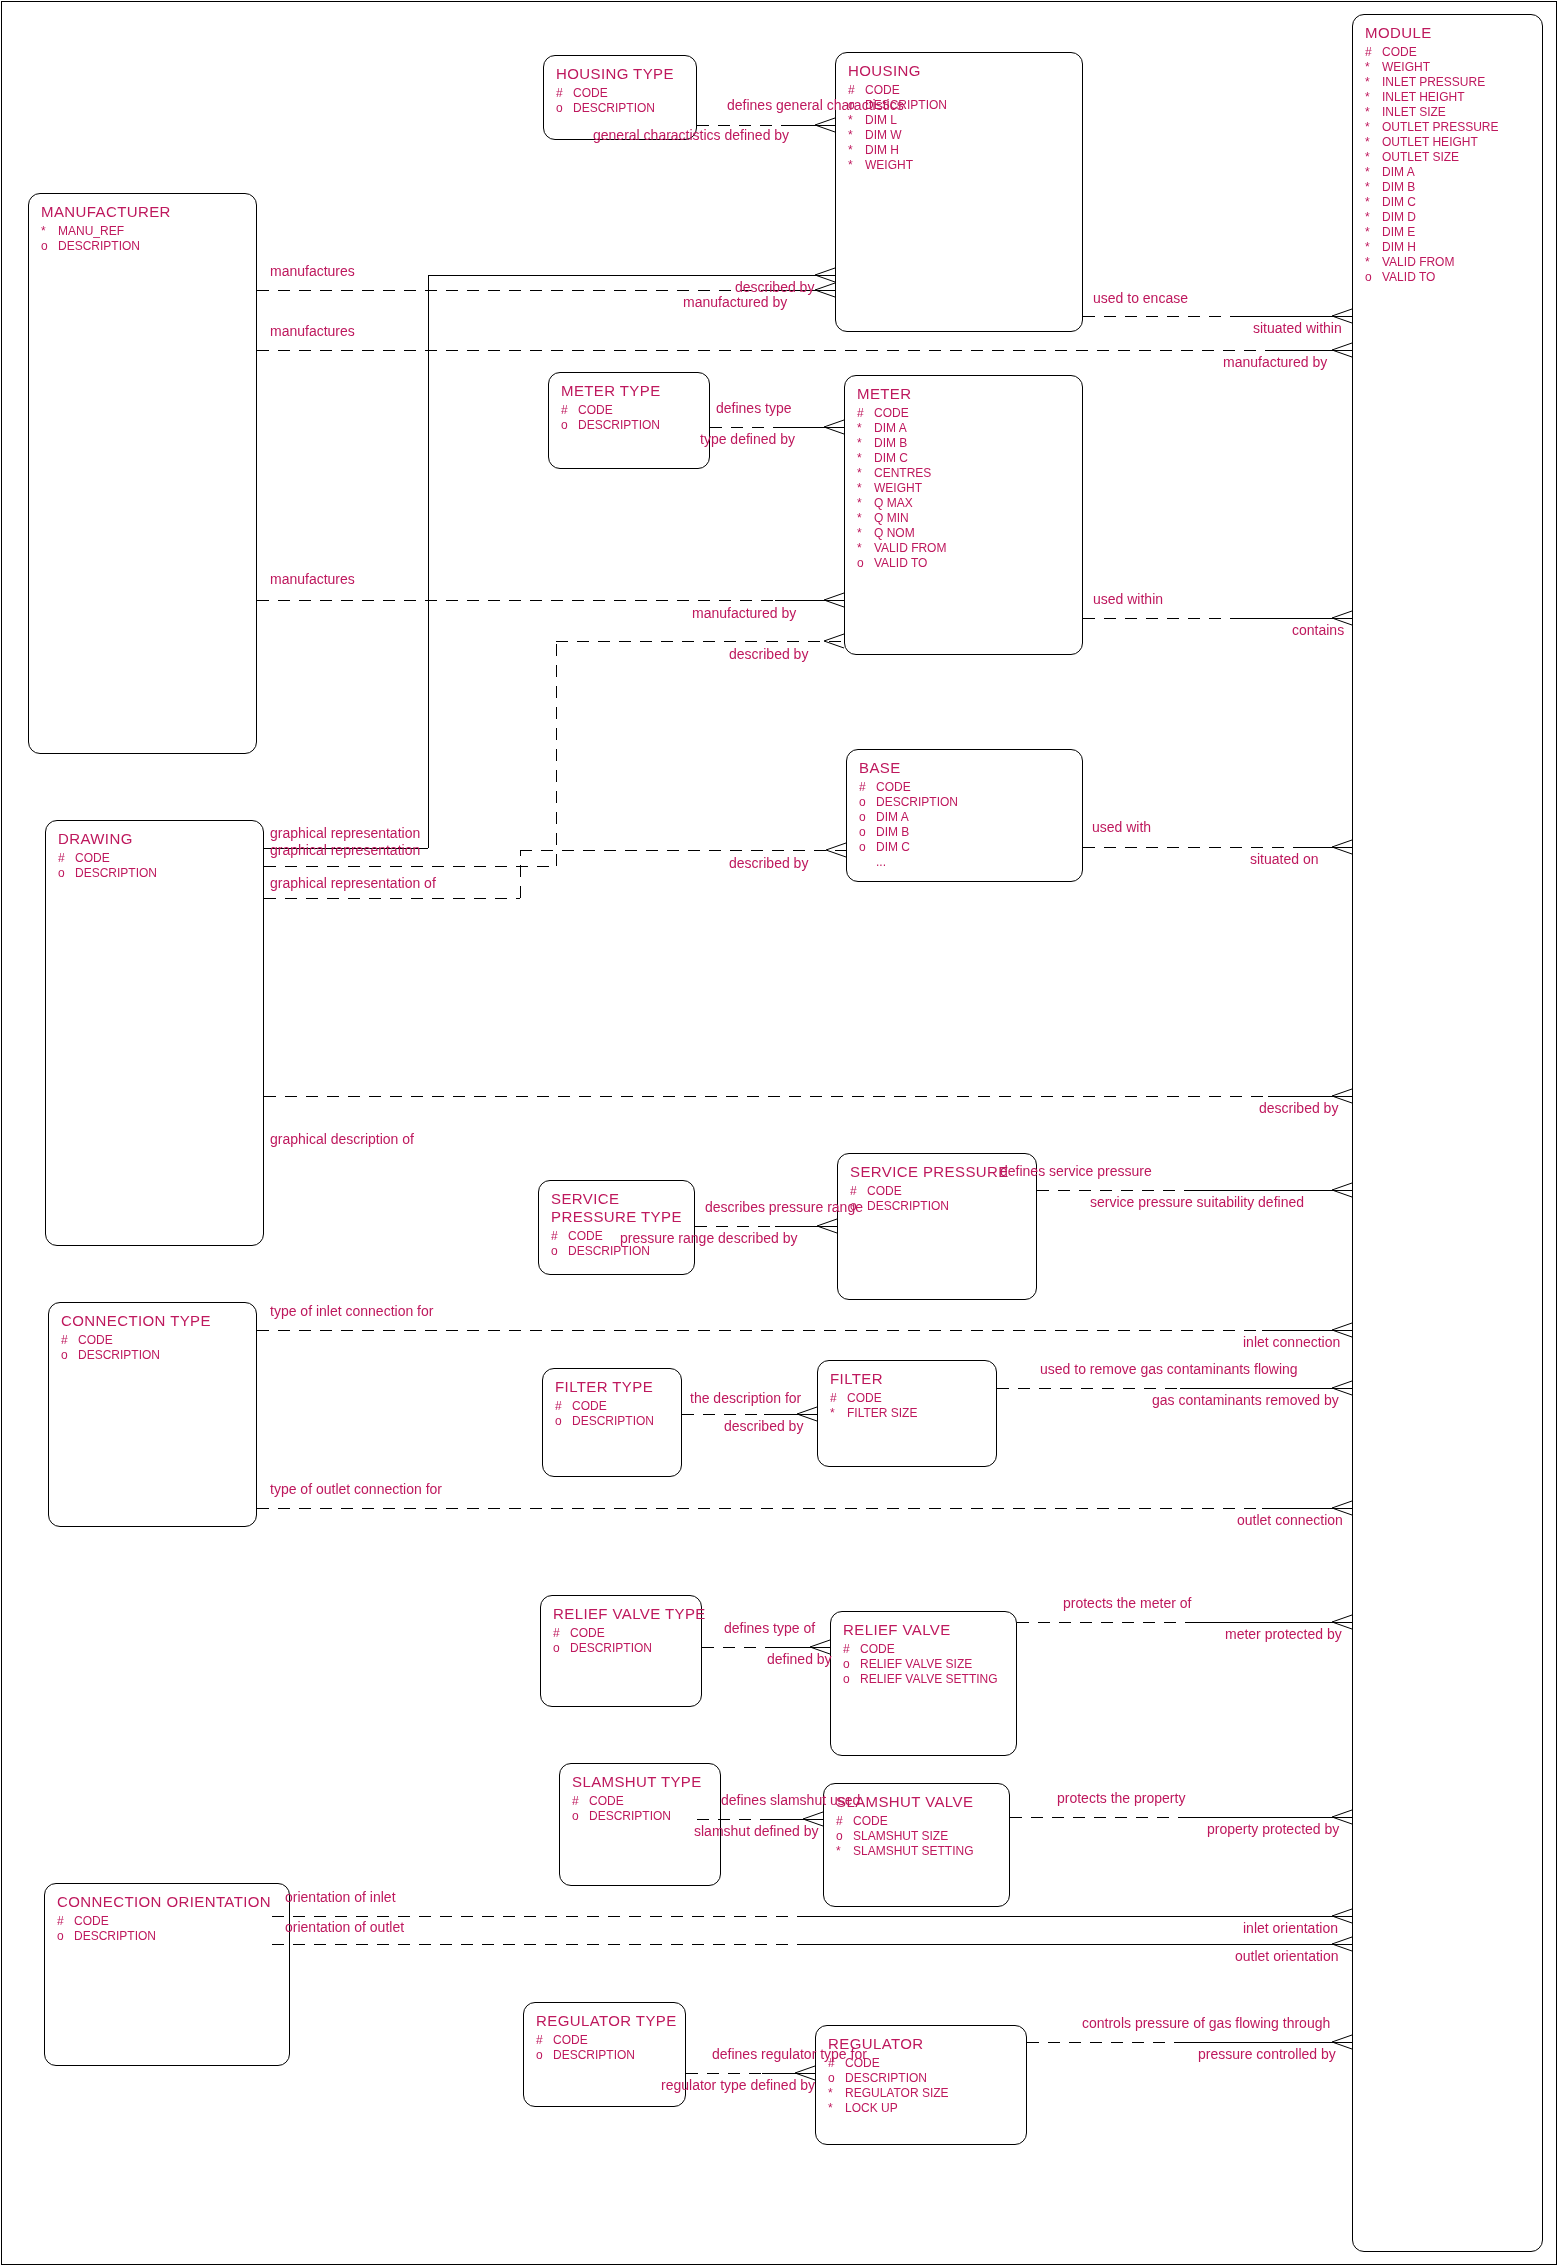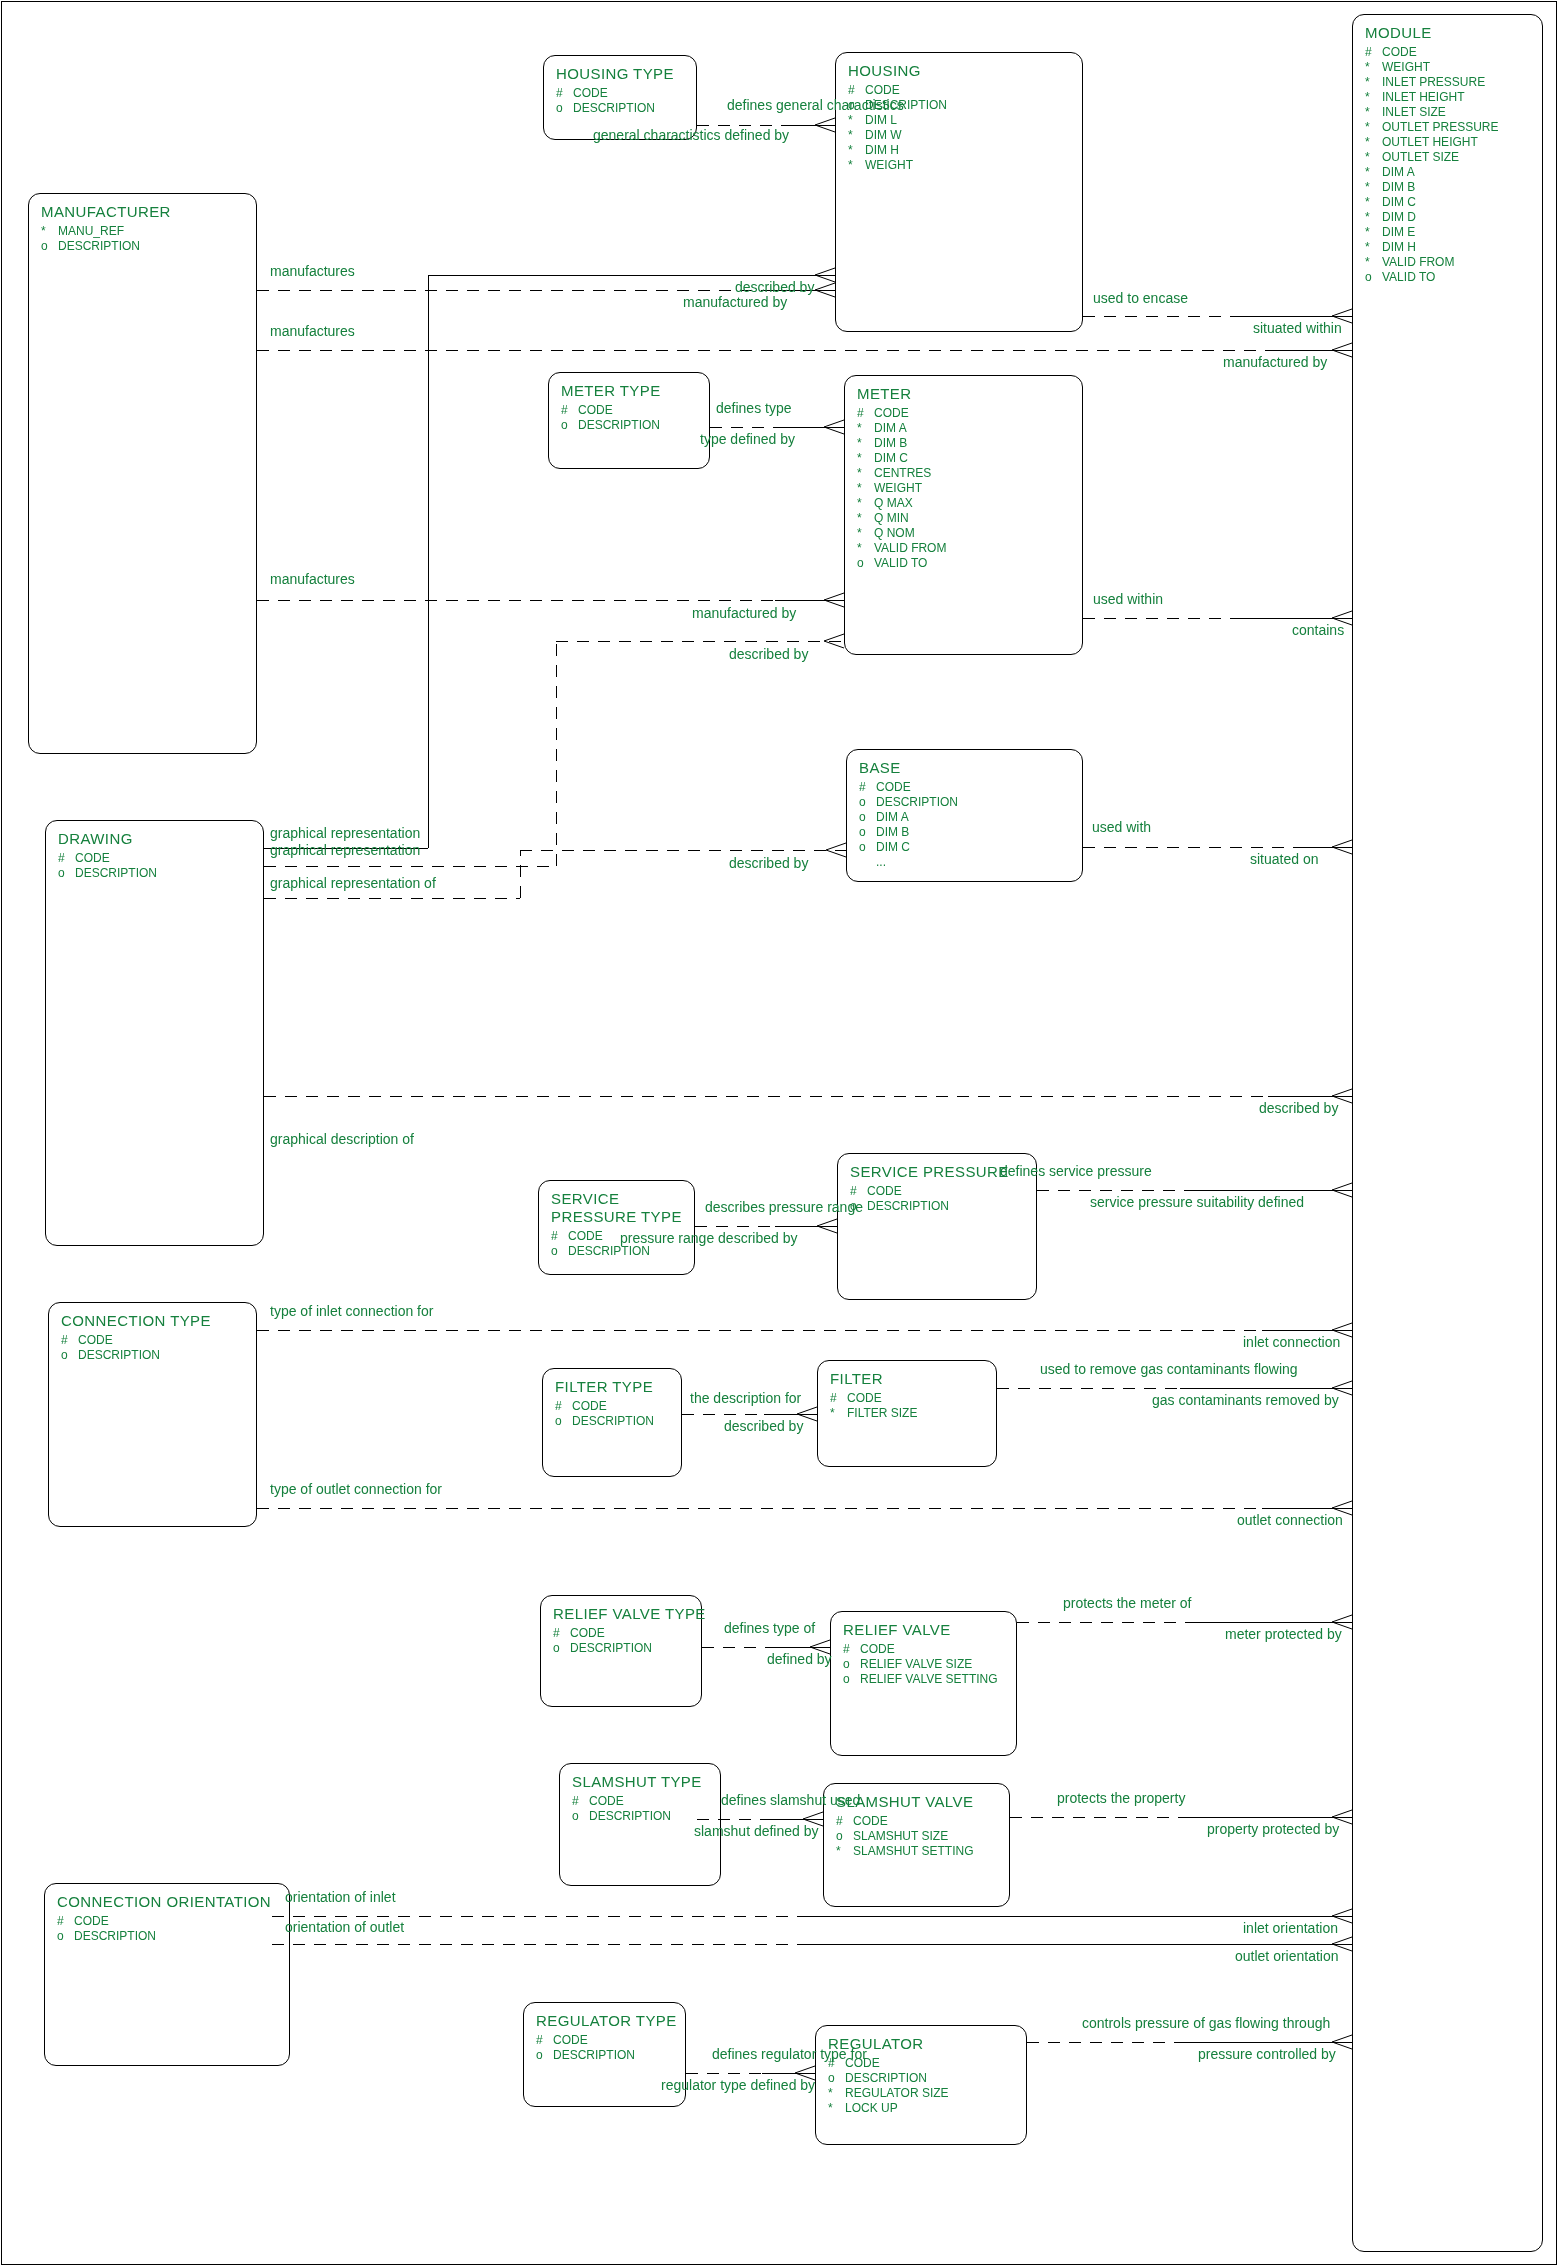--- a/index.html
+++ b/index.html
@@ -1,17 +1,17 @@
 <!DOCTYPE html>
 <html><head>
 <meta charset="utf-8">
 <style>
   html,body{margin:0;padding:0;background:#fff;}
   #canvas{position:relative;width:1558px;height:2266px;background:#ffffff;
-          font-family:"Liberation Sans",sans-serif;color:#15803d;overflow:hidden;}
+          font-family:"Liberation Sans",sans-serif;color:#be185d;overflow:hidden;}
   .page-border{position:absolute;left:1px;top:1px;width:1554px;height:2262px;
                border:1px solid #000;pointer-events:none;z-index:1;}
   .entity{position:absolute;border:1px solid #000;border-radius:12px;background:#fff;
           box-sizing:border-box;padding:9px 4px 0 12px;z-index:2;}
   .etitle{font-size:15px;line-height:18px;white-space:nowrap;letter-spacing:0.4px;}
   .eattrs{margin-top:3px;}
   .attr{display:flex;font-size:12px;line-height:15px;white-space:nowrap;}
   .attr .m{width:17px;flex:none;}
   svg.lines{position:absolute;left:0;top:0;z-index:3;pointer-events:none;}
   path.dash{stroke:#000;stroke-width:1;fill:none;stroke-dasharray:12 9;shape-rendering:crispEdges;}

